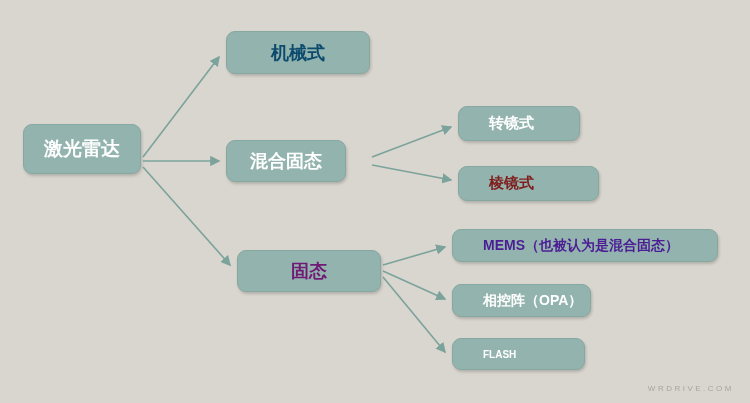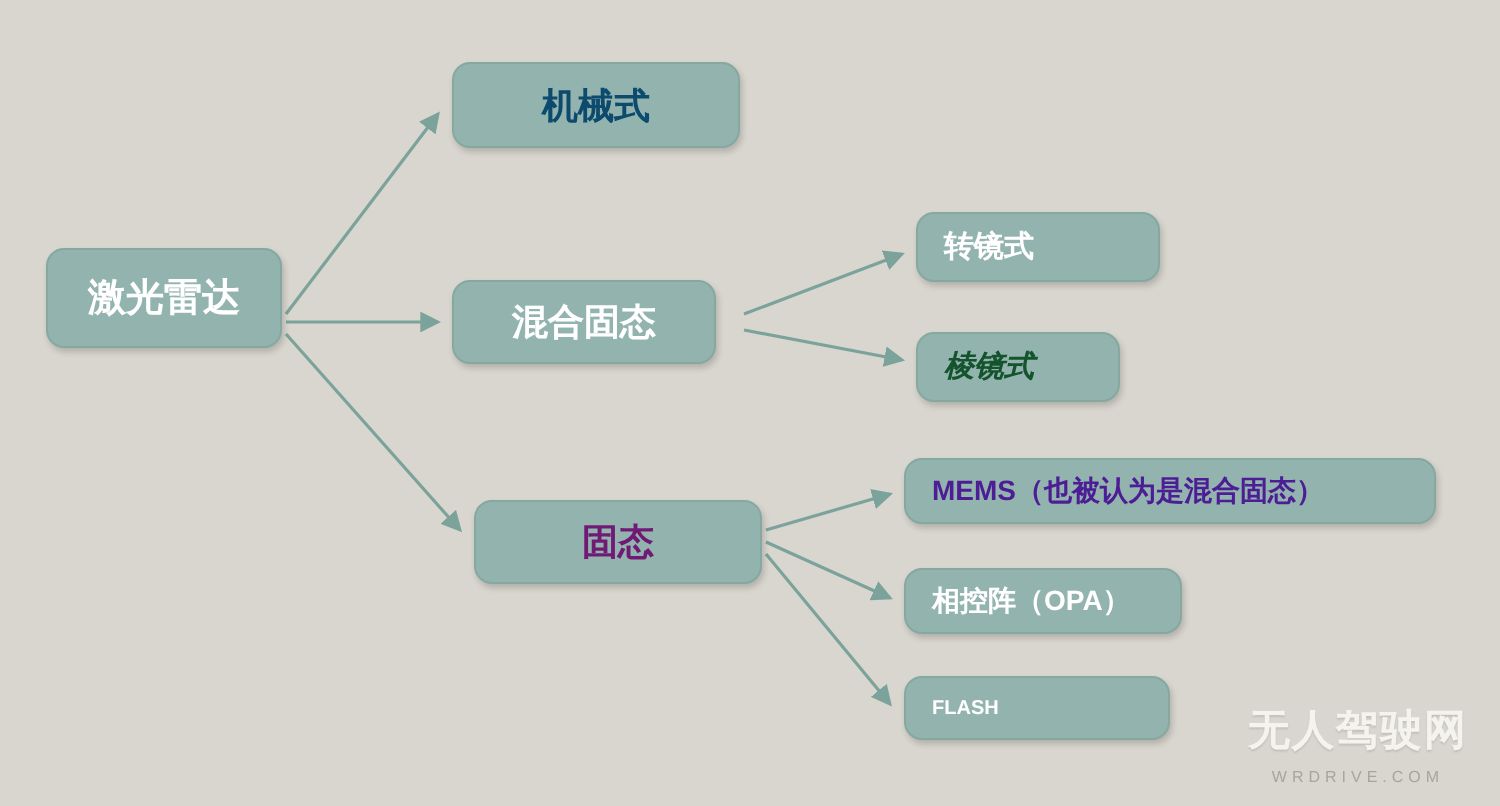--- a/index.html
+++ b/index.html
@@ -29,21 +29,21 @@
     display: flex;
     align-items: center;
     border-radius: 9px;
     color: #ffffff;
     font-weight: bold;
     box-sizing: border-box;
     box-shadow: 1px 2px 3px rgba(0,0,0,0.18);
     white-space: nowrap;
   }
   .node.center { justify-content: center; }
-  .node.left   { justify-content: flex-start; padding-left: 13px; }
+  .node.left   { justify-content: flex-start; padding-left: 30px; }
   .watermark {
     position: absolute;
     right: 16px;
     bottom: 10px;
     text-align: center;
   }
   .wm-title {
     color: #f4f3ee;
     font-size: 21px;
     font-weight: bold;
@@ -72,25 +72,24 @@
       <line x1="143" y1="167" x2="230" y2="265" stroke="#7ba39c" stroke-width="1.6" marker-end="url(#arrowhead)"></line>
       <line x1="372" y1="157" x2="451" y2="127" stroke="#7ba39c" stroke-width="1.6" marker-end="url(#arrowhead)"></line>
       <line x1="372" y1="165" x2="451" y2="180" stroke="#7ba39c" stroke-width="1.6" marker-end="url(#arrowhead)"></line>
       <line x1="383" y1="265" x2="445" y2="247" stroke="#7ba39c" stroke-width="1.6" marker-end="url(#arrowhead)"></line>
       <line x1="383" y1="271" x2="445" y2="299" stroke="#7ba39c" stroke-width="1.6" marker-end="url(#arrowhead)"></line>
       <line x1="383" y1="277" x2="445" y2="352" stroke="#7ba39c" stroke-width="1.6" marker-end="url(#arrowhead)"></line>
     </svg>
   <div id="nodes">
       <div class="node center" style="left: 23px; top: 124px; width: 118px; height: 50px; font-size: 19px; background: rgb(147, 180, 174); border: 1px solid rgb(133, 168, 161); color: rgb(255, 255, 255);">激光雷达</div>
       <div class="node center" style="left: 226px; top: 31px; width: 144px; height: 43px; font-size: 18px; background: rgb(147, 180, 174); border: 1px solid rgb(133, 168, 161); color: #0c4a6e;">机械式</div>
-      <div class="node center" style="left: 226px; top: 140px; width: 132px; height: 42px; font-size: 18px; background: rgb(147, 180, 174); border: 1px solid rgb(133, 168, 161); color: rgb(255, 255, 255);">混合固态</div>
+      <div class="node center" style="left: 226px; top: 140px; width: 120px; height: 42px; font-size: 18px; background: rgb(147, 180, 174); border: 1px solid rgb(133, 168, 161); color: rgb(255, 255, 255);">混合固态</div>
       <div class="node center" style="left: 237px; top: 250px; width: 144px; height: 42px; font-size: 18px; background: rgb(147, 180, 174); border: 1px solid rgb(133, 168, 161); color: #701a75;">固态</div>
       <div class="node left" style="left: 458px; top: 106px; width: 122px; height: 35px; font-size: 15px; background: rgb(147, 180, 174); border: 1px solid rgb(133, 168, 161); color: rgb(255, 255, 255);">转镜式</div>
-      <div class="node left" style="left: 458px; top: 166px; width: 102px; height: 35px; font-size: 15px; background: rgb(147, 180, 174); border: 1px solid rgb(133, 168, 161); color: #14532d; font-style: italic;">棱镜式</div>
+      <div class="node left" style="left: 458px; top: 166px; width: 141px; height: 35px; font-size: 15px; background: rgb(147, 180, 174); border: 1px solid rgb(133, 168, 161); color: #7f1d1d;">棱镜式</div>
       <div class="node left" style="left: 452px; top: 229px; width: 266px; height: 33px; font-size: 14px; background: rgb(147, 180, 174); border: 1px solid rgb(133, 168, 161); color: #4c1d95;">MEMS（也被认为是混合固态）</div>
       <div class="node left" style="left: 452px; top: 284px; width: 139px; height: 33px; font-size: 14px; background: rgb(147, 180, 174); border: 1px solid rgb(133, 168, 161); color: rgb(255, 255, 255);">相控阵（OPA）</div>
       <div class="node left" style="left: 452px; top: 338px; width: 133px; height: 32px; font-size: 10px; background: rgb(147, 180, 174); border: 1px solid rgb(133, 168, 161); color: rgb(255, 255, 255);">FLASH</div>
     </div>
   <div class="watermark">
-    <div class="wm-title">无人驾驶网</div>
     <div class="wm-sub">WRDRIVE.COM</div>
   </div>
 </div>
 
 </body></html>

